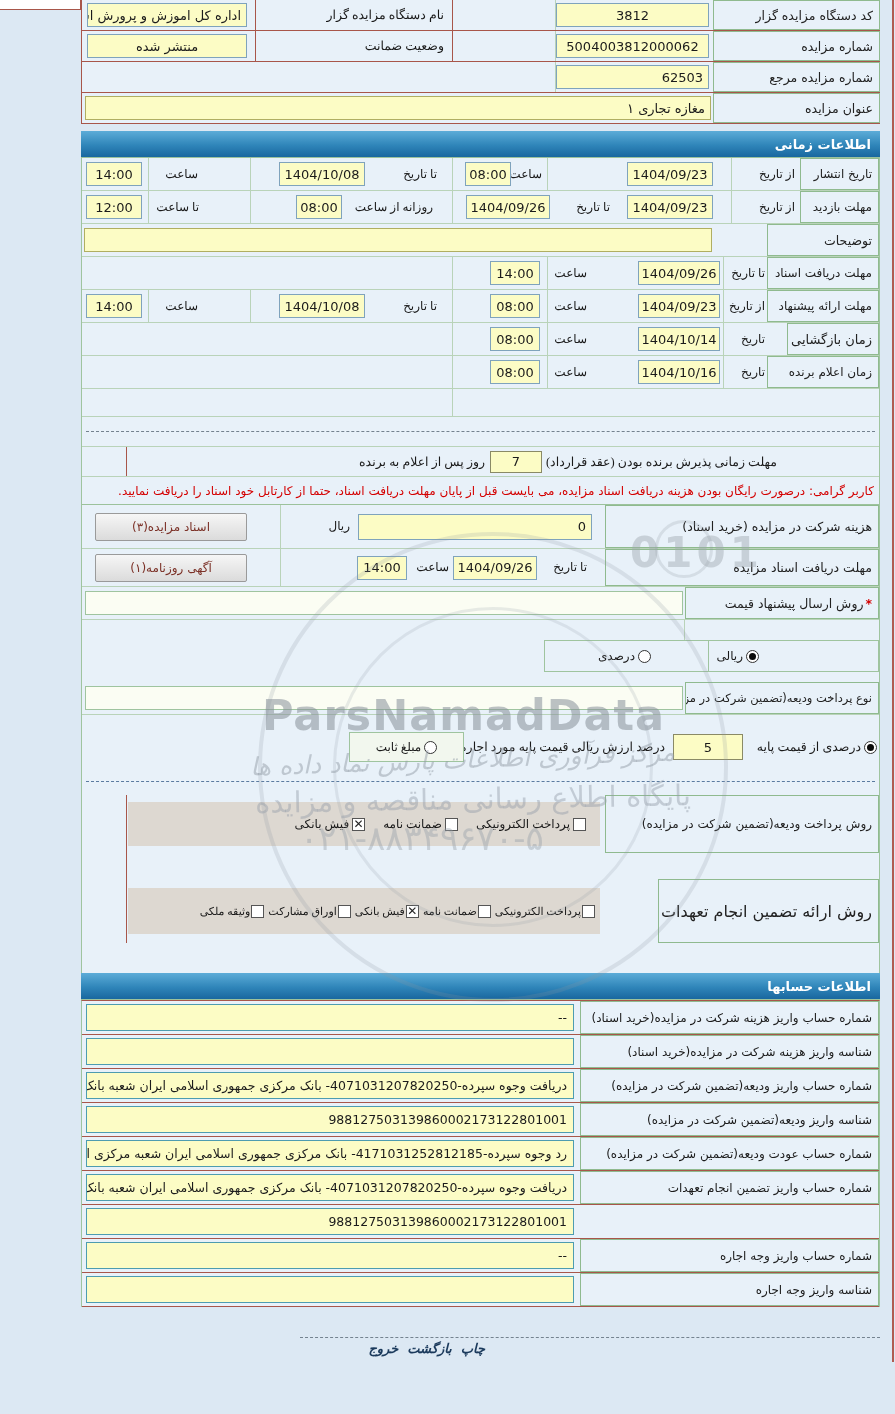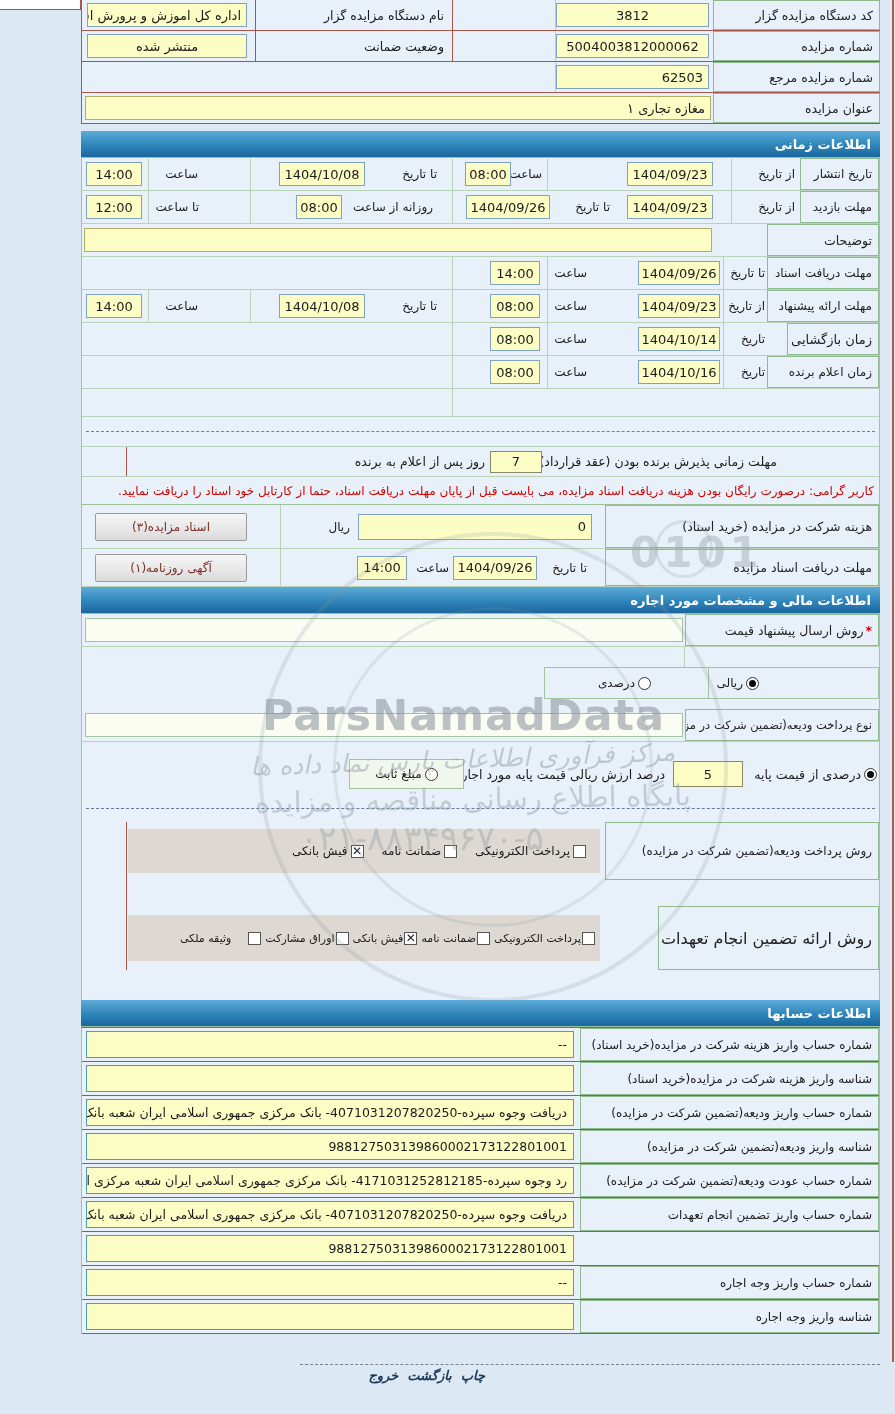--- a/index.html
+++ b/index.html
@@ -17,21 +17,21 @@
   
   .row { position:relative; background:#e8f1f9; }
   .ab  { position:absolute; top:0; bottom:0; display:flex; align-items:center; }
   .lblc{ position:absolute; top:0; bottom:0; right:0; display:flex; align-items:center;
          padding:0 6px 0 2px; border:1px solid #8fba8f; font-size:12.5px; color:#222;
          overflow:hidden; white-space:nowrap; }
   .yi  { background:#fcfcc5; border:1px solid #7fa3bc; display:flex; align-items:center;
          justify-content:center; height:24px; font-size:13px; overflow:hidden; white-space:nowrap; }
   .yi.olive { border-color:#b0ae62; }
   .yi.start { justify-content:flex-start; padding:0 5px; }
-  .slbl { font-size:12px; color:#1a1a1a; white-space:nowrap; }
+  .slbl { font-size:12px; color:#1a1a1a; white-space:nowrap;font-family:Liberation Serif, serif; }
   .vb   { position:absolute; top:0; bottom:0; width:1px; background:#b9d3b9; }
   .vbm  { position:absolute; top:0; bottom:0; width:1px; background:#a8564a; }
   .sechdr { height:27px; background:linear-gradient(180deg,#5cacd8 0%,#2f85b9 55%,#19679f 100%);
             color:#fff; font-weight:bold; font-size:13px; display:flex; align-items:center;
             padding:0 9px; border-bottom:1px solid #9cc29c; }
   .btn { background:linear-gradient(#f6f6f6,#dbdbdb); border:1px solid #9a9a9a; border-radius:2px;
          color:#7b3026; font-size:12px; height:28px; font-family:inherit; cursor:pointer; }
   .dashline { position:absolute; left:4px; right:4px; top:14px; border-top:1px dashed #74828f; }
 
   
@@ -347,23 +347,20 @@
       <div class="ab" style="right:472px">
           <div class="yi" style="width:50px">14:00</div>
         </div>
       <div class="vb" style="right:598px"></div>
       <div class="ab" style="right:632px">
           <button class="btn" style="width:152px">آگهی روزنامه(۱)</button>
         </div>
     </div>
   </div>
 
-  <div class="sechdr">
-      <span>اطلاعات مالی و مشخصات مورد اجاره</span>
-    </div>
   <div class="seg">
 
     <div class="row" style="height:33px;border-bottom:1px solid #b9d3b9">
       <div class="lblc" style="width:194px">
         <span style="color:#d40000;font-weight:bold;margin-left:2px">*</span>
         <span>روش ارسال پیشنهاد قیمت</span>
       </div>
       <div class="ab" style="right:196px">
           <div class="yi start" style="width:598px;background:#fbfdf3;border-color:#9fc49f"></div>
         </div>
@@ -458,21 +455,21 @@
           <span class="slbl" style="font-size:11px">ضمانت نامه</span>
         </div>
         <div class="chk-item" style="gap:1px">
           <span class="cb" data-checked="true"></span>
           <span class="slbl" style="font-size:11px">فیش بانکی</span>
         </div>
         <div class="chk-item" style="gap:1px">
           <span class="cb" data-checked="false"></span>
           <span class="slbl" style="font-size:11px">اوراق مشارکت</span>
         </div>
-        <div class="chk-item" style="gap:17px">
+        <div class="chk-item" style="gap:1px">
           <span class="cb" data-checked="false"></span>
           <span class="slbl" style="font-size:11px">وثیقه ملکی</span>
         </div>
       </div>
     </div>
     <div class="row" style="height:30px"></div>
   </div>
 
   <div class="sechdr">
       <span>اطلاعات حسابها</span>

